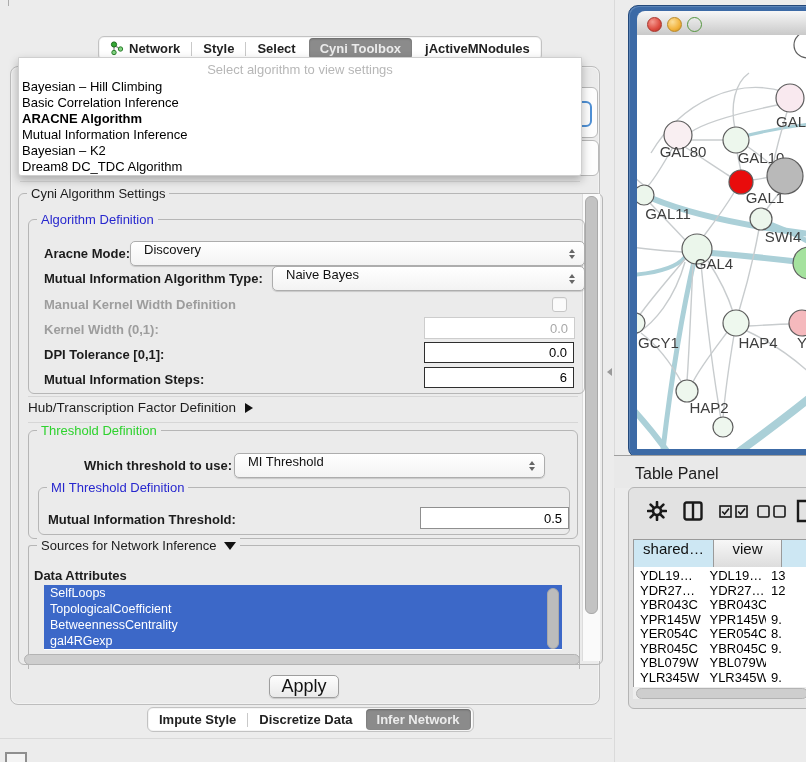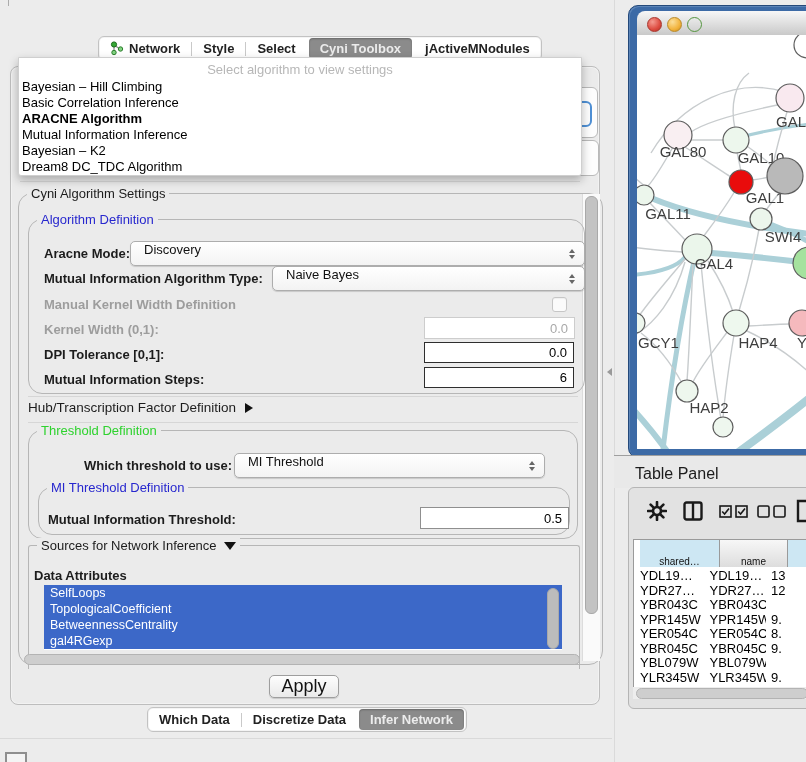--- a/index.html
+++ b/index.html
@@ -21,21 +21,21 @@
   .tabbar .tab.sel{background:#8b8b8b;color:#ececec;border-radius:4px;height:21px;margin:0 2px;box-shadow:inset 0 1px 2px rgba(0,0,0,.25);}
   .content-frame{left:10px;top:66px;width:588px;height:637px;border:1px solid #bdbdbd;border-radius:8px;background:#ebebeb;box-shadow:inset 0 0 0 1px #f2f2f2;}
   
   .popup{left:18px;top:57px;width:562px;height:117px;background:#ffffff;border:1px solid #cfcfcf;border-radius:0 0 3px 3px;box-shadow:0 4px 10px rgba(0,0,0,.28);z-index:30;}
   .popup .ph{height:17px;text-align:center;color:#b7b7b7;font-size:13px;padding-top:4px;}
   .popup .it{height:16px;line-height:16px;padding-left:3px;font-size:13px;color:#000;white-space:nowrap;}
   .popup .it.bold{font-weight:bold;}
   .frag{background:#fdfdfd;border:1px solid #b9b9b9;}
   .bluering{border:2.5px solid #4f90d5;border-radius:6px;background:#fdfdfd;}
   
-  .group{border:1px solid #b6b6b6;border-radius:14px;}
+  .group{border:1px solid #b6b6b6;border-radius:6px;}
   .legend{position:absolute;top:-8px;left:8px;background:#ebebeb;padding:0 4px;font-size:13px;white-space:nowrap;}
   .legend.blue{color:#2727ce;}
   .legend.green{color:#2ed22e;}
   .blab{font-weight:bold;font-size:13px;white-space:nowrap;}
   .glab{font-weight:bold;font-size:13px;color:#9d9d9d;white-space:nowrap;}
   .combo{background:linear-gradient(#ffffff,#f3f3f3);border:1px solid #adadad;border-radius:5px;box-shadow:0 1px 1px rgba(0,0,0,.15);display:flex;align-items:flex-start;padding-left:13px;font-size:13px;color:#111;}
   .combo .arr{position:absolute;right:9px;top:50%;transform:translateY(-50%);display:flex;flex-direction:column;gap:2px;align-items:center;}
   .tri-up{width:0;height:0;border-left:3.5px solid transparent;border-right:3.5px solid transparent;border-bottom:4.5px solid #666;}
   .tri-dn{width:0;height:0;border-left:3.5px solid transparent;border-right:3.5px solid transparent;border-top:4.5px solid #666;}
   .field{background:#fff;border:1.5px solid #2e2e2e;display:flex;align-items:center;justify-content:flex-end;padding-right:6px;font-size:13px;color:#000;}
@@ -56,21 +56,21 @@
   .light{position:absolute;top:6px;width:13px;height:13px;border-radius:50%;}
   .light.red{background:radial-gradient(circle at 35% 30%, #f49a90, #dd4b40 60%, #b03127);border:1px solid #a8352c;}
   .light.yel{background:radial-gradient(circle at 35% 30%, #fbdf9a, #f2b33c 60%, #c88a1e);border:1px solid #b98a28;}
   .light.grn{background:radial-gradient(circle at 35% 30%, #b8e6a4, #6fbf5d 60%, #4c9440;border:1px);border:1px solid #55953f;}
   .netcanvas{position:absolute;left:8px;top:29px;right:0;bottom:8px;background:#fff;overflow:hidden;}
   .node-label{font-size:15px;fill:#3e3e3e;font-family:"Liberation Sans",sans-serif;}
   
   .tp-header{left:614px;top:455px;width:192px;height:32px;background:#e9e9e9;border-top:1px solid #9f9f9f;}
   .tp-box{left:628px;top:487px;width:190px;height:220px;background:#e2e2e2;border:1px solid #b5b5b5;border-radius:6px;}
   .ticon{position:absolute;top:13px;color:#1a1a1a;}
-  .thead{position:absolute;display:flex;align-items:flex-end;justify-content:center;font-size:10px;color:#111;border-right:1px solid #9a9a9a;box-sizing:border-box;height:27px;margin-left:6px;}
+  .thead{position:absolute;display:flex;align-items:flex-start;justify-content:center;font-size:15px;color:#111;border-right:1px solid #9a9a9a;box-sizing:border-box;height:27px;}
   .thead.blue{background:#cde7f3;}
   .thead.gray{background:linear-gradient(#f7f7f7,#dddddd);}
   .trow{height:14.5px;display:flex;font-size:13px;color:#000;}
   .trow .tc{display:block;white-space:nowrap;overflow:hidden;}
   .tc.c0{width:80px;padding-left:6px;box-sizing:border-box;}
   .tc.c1{width:68px;padding-left:4px;box-sizing:border-box;}
   .tc.c2{width:58px;padding-left:5px;box-sizing:border-box;}
 </style>
 </head>
 <body>
@@ -203,21 +203,21 @@
       <div class="attr-row">gal4RGexp</div>
     </div>
   <div class="abs vthumb" style="left:547px;top:588px;width:10px;height:59px;background:#bcbcbc;"></div>
   <div class="abs hthumb" style="left:24px;top:654px;width:554px;height:9px;"></div>
 
   <div class="abs btn" style="left:269px;top:675px;width:68px;height:21px;">
     <span>Apply</span>
   </div>
   <div class="abs tabbar" style="left:147px;top:707px;">
     <div class="tab">
-        <span>Which Data</span>
+        <span>Impute Style</span>
       </div>
     <div class="sep"></div>
     <div class="tab">
         <span>Discretize Data</span>
       </div>
     <div class="tab sel">
         <span>Infer Network</span>
       </div>
   </div>
   <div class="abs hline" style="left:0;top:738px;width:612px;background:#d9d9d9;"></div>
@@ -339,21 +339,21 @@
   <svg class="ticon" style="left:167px;top:11px;" width="24" height="24" viewBox="0 0 24 24">
       <path d="M2,2 L14,2 L20,8 L20,22 L2,22 Z" fill="none" stroke="#1a1a1a" stroke-width="2.4"></path>
       <path d="M14,2 L14,8 L20,8" fill="none" stroke="#1a1a1a" stroke-width="2.4"></path>
     </svg>
 
   <div class="abs" style="left:4px;top:51px;width:184px;height:149px;background:#fff;border:1px solid #9a9a9a;border-right:none;overflow:hidden;">
     <div class="thead blue" style="left:0;top:0;width:80px;">
       <span>shared…</span>
     </div>
     <div class="thead gray" style="left:80px;top:0;width:68px;">
-      <span>name</span>
+      <span>view</span>
     </div>
     <div class="thead blue" style="left:148px;top:0;width:58px;">
       <span></span>
     </div>
     <div class="abs" id="table-rows" style="left:0;top:28px;width:184px;height:121px;overflow:hidden;">
         <div class="trow">
           <span class="tc c0">YDL19…</span>
           <span class="tc c1">YDL19…</span>
           <span class="tc c2">13</span>
         </div>

